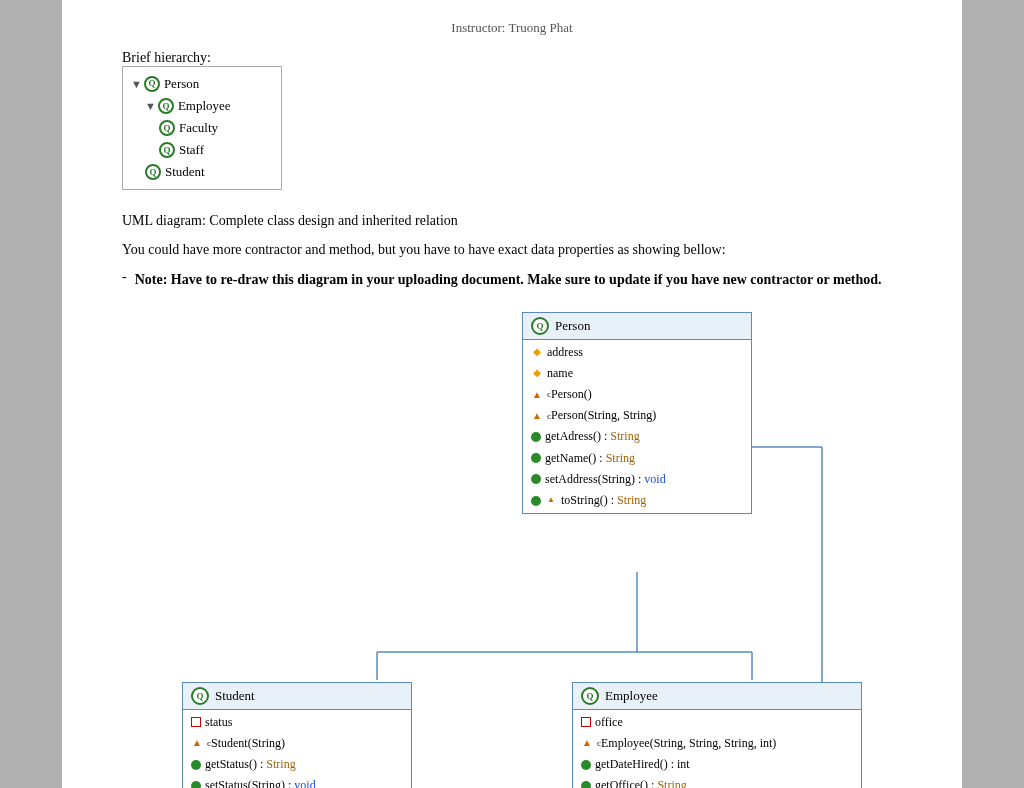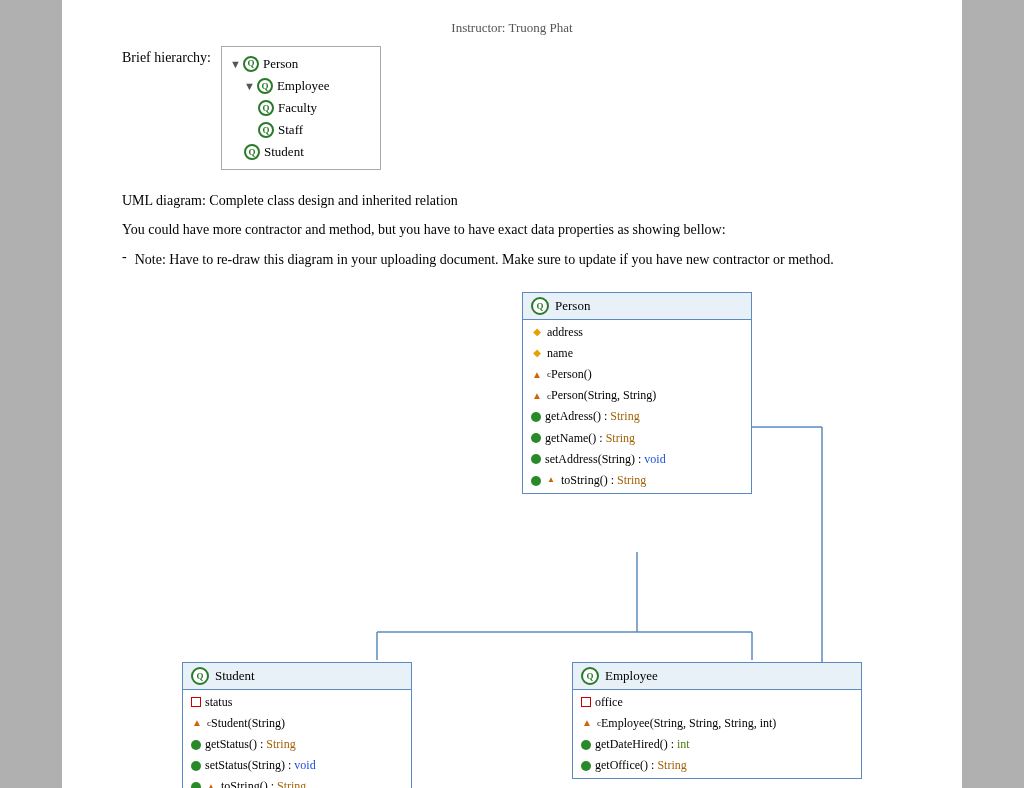--- a/index.html
+++ b/index.html
@@ -20,20 +20,21 @@
     .header-right {
       text-align: center;
       font-size: 13px;
       color: #555;
       margin-bottom: 10px;
     }
     .brief-hierarchy-row {
       display: flex;
       align-items: flex-start;
       margin-bottom: 20px;
+      flex-direction: column;
     }
     .brief-hierarchy-label {
       font-size: 14px;
       margin-right: 10px;
       white-space: nowrap;
       padding-top: 4px;
     }
     .hierarchy-box {
       border: 1px solid #aaa;
       padding: 6px 12px 6px 8px;
@@ -77,21 +78,21 @@
       margin: 8px 0 20px 0;
     }
     .note-dash {
       margin-right: 8px;
       flex-shrink: 0;
     }
     .note-text {
       font-size: 14px;
       line-height: 1.6;
     }
-    .note-text b { font-weight: normal; }
+    .note-text b { font-weight: bold; }
 
     
     .uml-diagram-area {
       position: relative;
       width: 100%;
       height: 520px;
     }
 
     
     .uml-class {
@@ -162,21 +163,21 @@
       margin-right: 4px;
       flex-shrink: 0;
     }
     .superscript-c {
       font-size: 9px;
       vertical-align: super;
       color: #000;
     }
     .text-string { color: #a16207; }
     .text-void { color: #1d4ed8; }
-    .text-int { color: #4d7c0f; }
+    .text-int { color: #000000; }
 
     
     .connector-svg {
       position: absolute;
       top: 0; left: 0;
       width: 100%;
       height: 100%;
       pointer-events: none;
     }
   </style>

